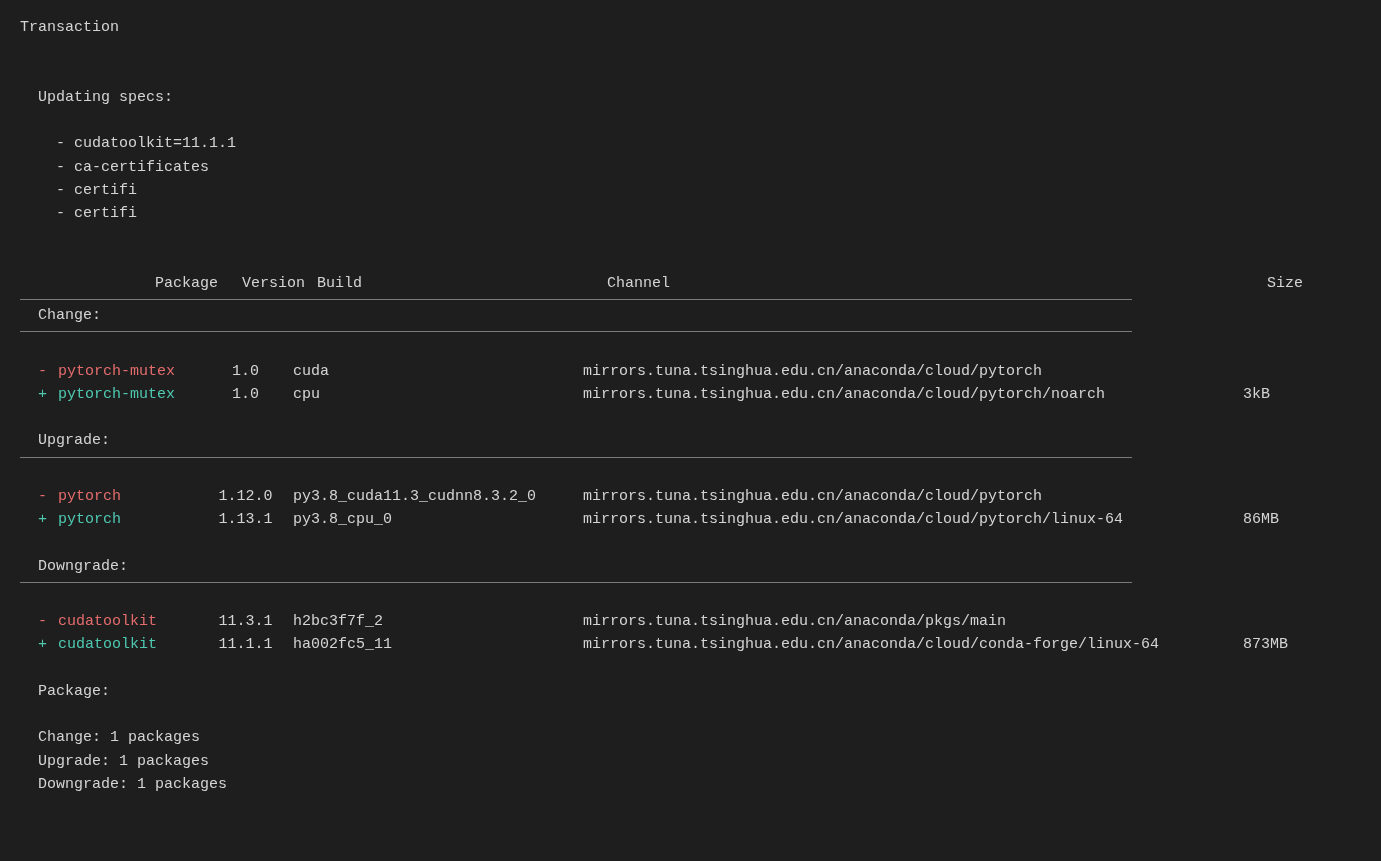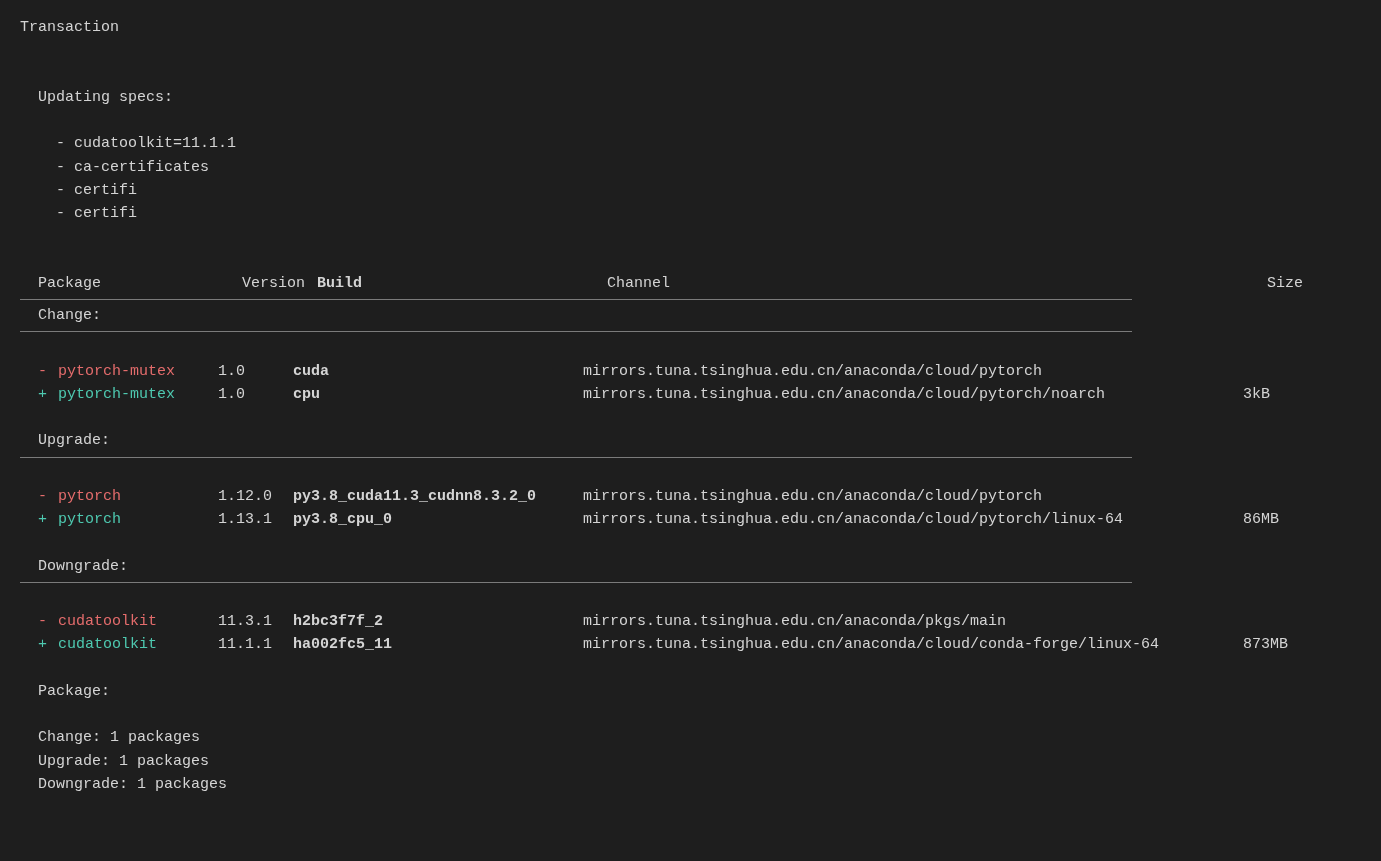--- a/index.html
+++ b/index.html
@@ -29,39 +29,39 @@
     width: 20px;
     flex-shrink: 0;
   }
   .col-pkg {
     width: 160px;
     flex-shrink: 0;
   }
   .col-pkg-h {
     width: 180px;
     flex-shrink: 0;
+    text-align: right;
   }
   .col-ver {
     width: 75px;
     flex-shrink: 0;
-    text-align: left;
+    text-align: center;
     padding-right: 20px;
     box-sizing: border-box;
   }
   .col-ver-h {
     width: 75px;
     flex-shrink: 0;
     padding-right: 20px;
     box-sizing: border-box;
     margin-left: 24px;
   }
   .col-build {
     width: 290px;
     flex-shrink: 0;
-    font-weight: bold;
   }
   .col-channel {
     width: 660px;
     flex-shrink: 0;
   }
   .col-size {
     flex: 1;
     text-align: left;
     padding-right: 10px;
   }

